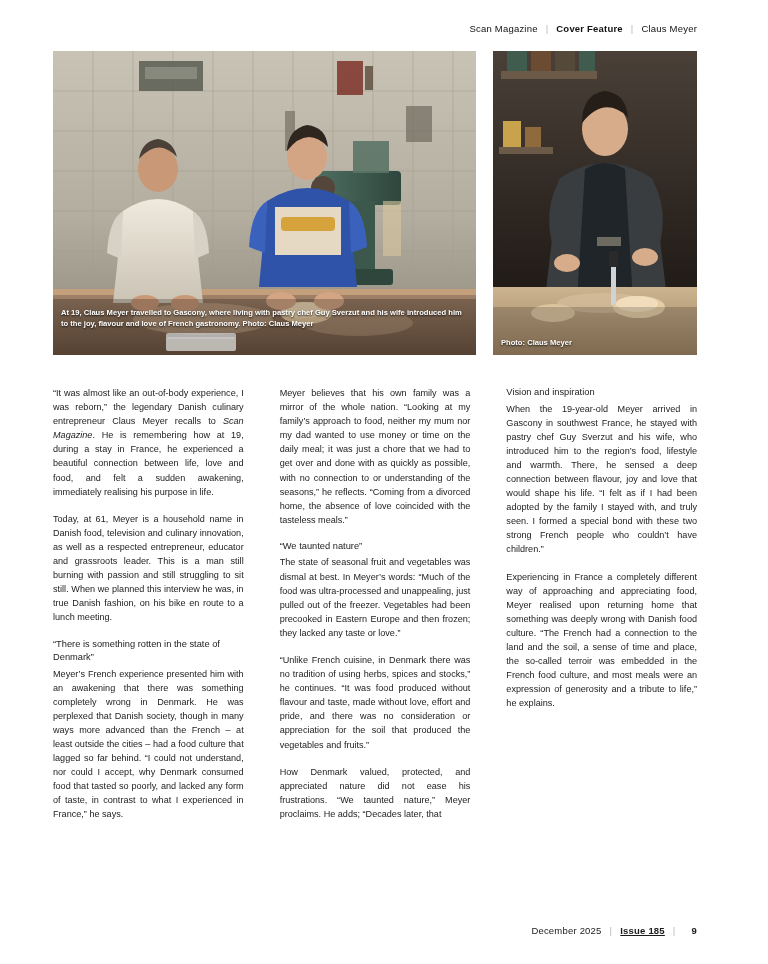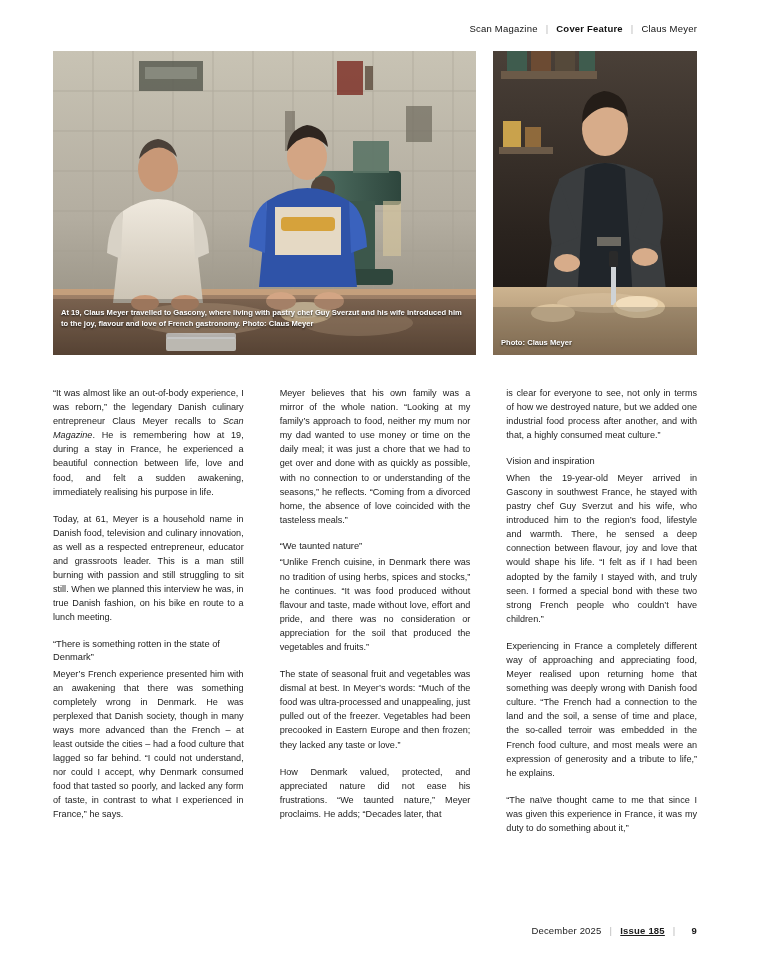--- a/index.html
+++ b/index.html
@@ -312,31 +312,29 @@
     <div class="col">
       <p><span>“It was almost like an out-of-body experience, I was reborn,” the legendary Danish culinary entrepreneur Claus Meyer recalls to </span><span class="italic">Scan Magazine</span><span>. He is remembering how at 19, during a stay in France, he experienced a beautiful connection between life, love and food, and felt a sudden awakening, immediately realising his purpose in life.</span></p>
       <p>Today, at 61, Meyer is a household name in Danish food, television and culinary innovation, as well as a respected entrepreneur, educator and grassroots leader. This is a man still burning with passion and still struggling to sit still. When we planned this interview he was, in true Danish fashion, on his bike en route to a lunch meeting.</p>
       <h3>“There is something rotten in the state of Denmark”</h3>
       <p>Meyer’s French experience presented him with an awakening that there was something completely wrong in Denmark. He was perplexed that Danish society, though in many ways more advanced than the French – at least outside the cities – had a food culture that lagged so far behind. “I could not understand, nor could I accept, why Denmark consumed food that tasted so poorly, and lacked any form of taste, in contrast to what I experienced in France,” he says.</p>
     </div>
 
     <div class="col">
       <p>Meyer believes that his own family was a mirror of the whole nation. “Looking at my family’s approach to food, neither my mum nor my dad wanted to use money or time on the daily meal; it was just a chore that we had to get over and done with as quickly as possible, with no connection to or understanding of the seasons,” he reflects. “Coming from a divorced home, the absence of love coincided with the tasteless meals.”</p>
       <h3>“We taunted nature”</h3>
+      <p>The state of seasonal fruit and vegetables was dismal at best. In Meyer’s words: “Much of the food was ultra-processed and unappealing, just pulled out of the freezer. Vegetables had been precooked in Eastern Europe and then frozen; they lacked any taste or love.”</p>
       <p>“Unlike French cuisine, in Denmark there was no tradition of using herbs, spices and stocks,” he continues. “It was food produced without flavour and taste, made without love, effort and pride, and there was no consideration or appreciation for the soil that produced the vegetables and fruits.”</p>
-      <p>The state of seasonal fruit and vegetables was dismal at best. In Meyer’s words: “Much of the food was ultra-processed and unappealing, just pulled out of the freezer. Vegetables had been precooked in Eastern Europe and then frozen; they lacked any taste or love.”</p>
       <p>How Denmark valued, protected, and appreciated nature did not ease his frustrations. “We taunted nature,” Meyer proclaims. He adds; “Decades later, that</p>
     </div>
 
     <div class="col">
-      <p>is clear for everyone to see, not only in terms of how we destroyed nature, but we added one industrial food process after another, and with that, a highly consumed meat culture.”</p>
       <h3>Vision and inspiration</h3>
       <p>When the 19-year-old Meyer arrived in Gascony in southwest France, he stayed with pastry chef Guy Sverzut and his wife, who introduced him to the region’s food, lifestyle and warmth. There, he sensed a deep connection between flavour, joy and love that would shape his life. “I felt as if I had been adopted by the family I stayed with, and truly seen. I formed a special bond with these two strong French people who couldn’t have children.”</p>
       <p>Experiencing in France a completely different way of approaching and appreciating food, Meyer realised upon returning home that something was deeply wrong with Danish food culture. “The French had a connection to the land and the soil, a sense of time and place, the so-called terroir was embedded in the French food culture, and most meals were an expression of generosity and a tribute to life,” he explains.</p>
-      <p>“The naïve thought came to me that since I was given this experience in France, it was my duty to do something about it,”</p>
     </div>
   </div>
 
   <div class="footer">
     <span>December 2025</span>
     <span class="ftr-sep">|</span>
     <span class="ftr-bold">Issue 185</span>
     <span class="ftr-sep">|</span>
     <span class="ftr-page">9</span>
   </div>

